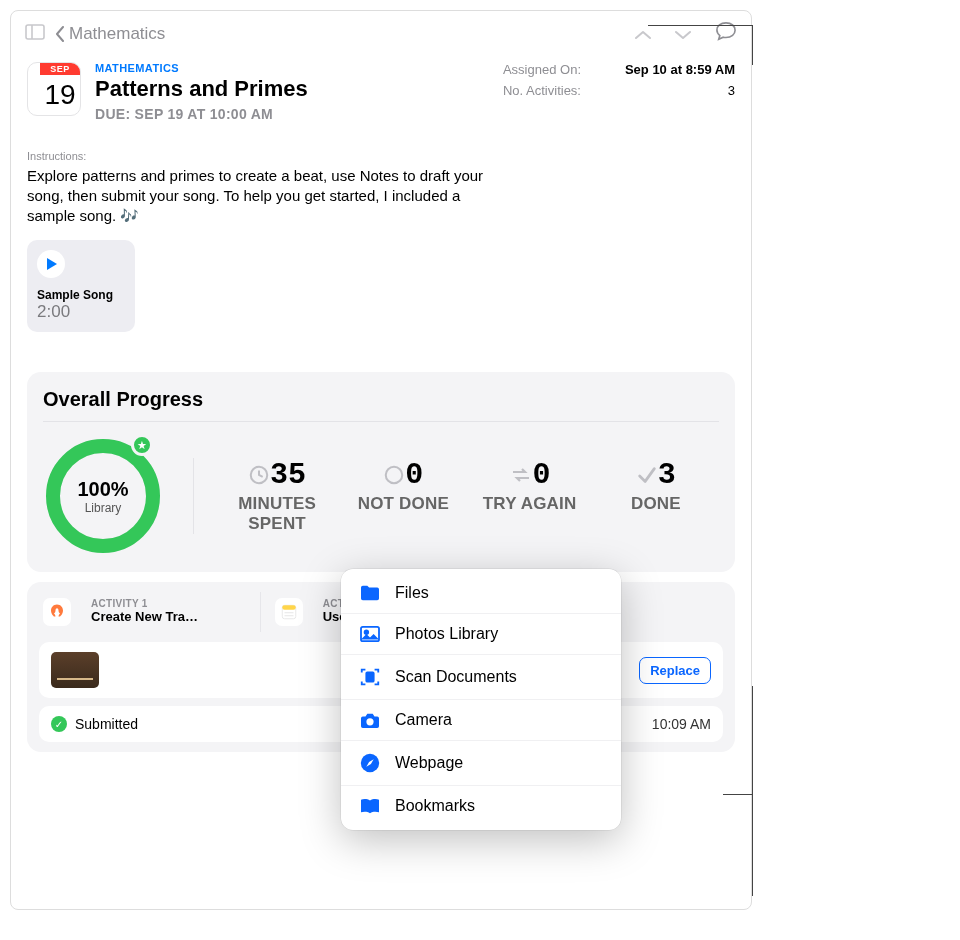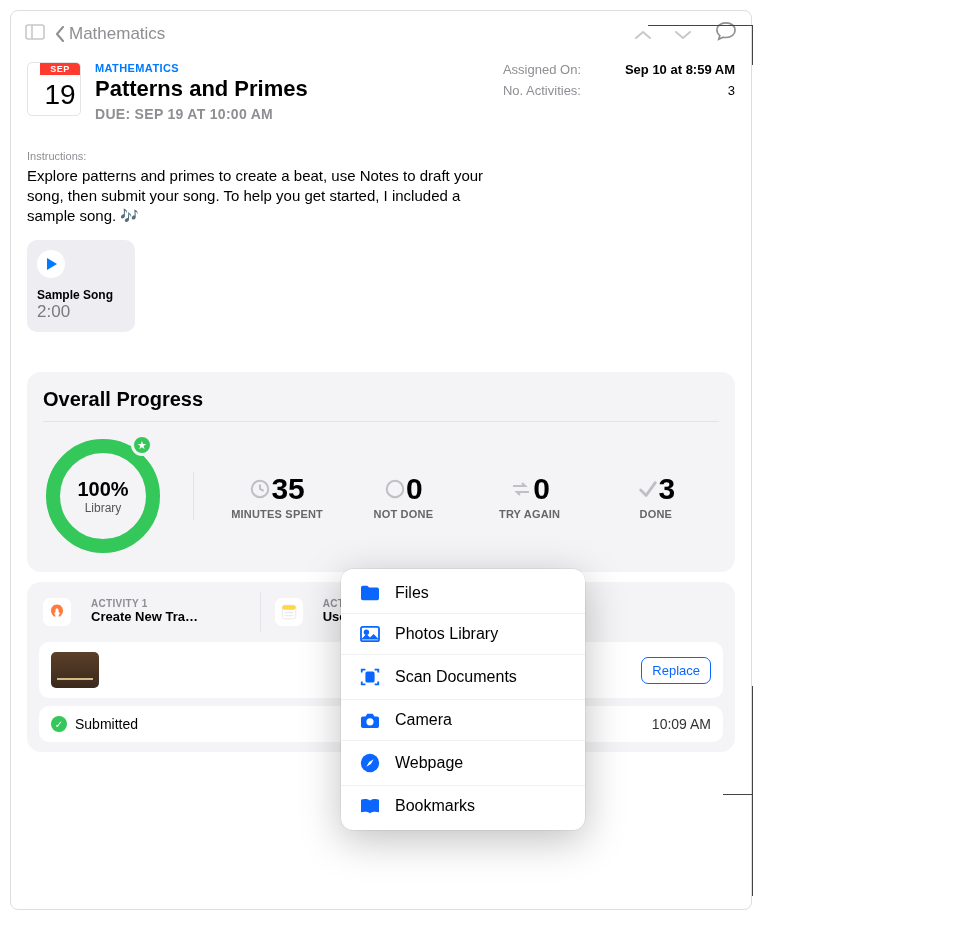--- a/index.html
+++ b/index.html
@@ -6,21 +6,21 @@
     html, body { width: 960px; height: 940px; font-family: -apple-system, "Helvetica Neue", Arial, sans-serif; background: #fff; }
     .frame { position: relative; width: 742px; height: 900px; border: 1px solid #ddd; border-radius: 8px; margin: 10px; overflow: hidden; background:#fff; }
     .topbar { display: flex; align-items: center; justify-content: space-between; padding: 10px 14px; color:#8e8e93; font-size:17px; }
     .topbar-left { display: flex; align-items: center; gap: 10px; }
     .back-wrap { display:flex; align-items:center; gap:4px; cursor:pointer; }
     .chev { width: 10px; height: 16px; }
     .topbar-right { display:flex; align-items:center; gap:24px; }
     .tb-icon { color:#c8c8cc; font-size:20px; cursor:pointer; }
     .chat-svg { width:22px; height:20px; stroke:#8e8e93; fill:none; stroke-width:1.8;}
     .header { display:flex; padding: 6px 16px 8px 16px; gap:14px; }
-    .cal-icon { width:54px; height:54px; border:1px solid #e4e4e6; border-radius:5px; overflow:hidden; display:flex; flex-direction:column;padding-left:12px; }
+    .cal-icon { width:54px; height:54px; border:1px solid #e4e4e6; border-radius:10px; overflow:hidden; display:flex; flex-direction:column;padding-left:12px; }
     .cal-month { background:#ff3b30; color:#fff; font-size:9px; font-weight:700; text-align:center; padding:1px 0; letter-spacing:0.5px;}
     .cal-day { flex:1; display:flex; align-items:center; justify-content:center; font-size:28px; font-weight:400;}
     .header-text { flex:1; }
     .subject { color:#007aff; font-size:11px; font-weight:700; letter-spacing:0.4px; }
     .title { font-size:22px; font-weight:800; margin-top:2px; }
     .due { color:#8e8e93; font-size:14px; font-weight:600; margin-top:4px; letter-spacing:0.3px;}
     .meta { font-size:13px; }
     .meta-row { display:flex; justify-content:space-between; gap:34px; margin-bottom:6px;margin-left:6px; }
     .meta-row .label { color:#8e8e93; }
     .meta-row .value { font-weight:600; min-width:120px; text-align:right; }
@@ -37,45 +37,45 @@
     .progress-divider { height:1px; background:#e3e3e7; margin:10px 0 14px 0; }
     .progress-body { display:flex; align-items:center; }
     .ring-wrap { position:relative; width:120px; height:120px; }
     .ring-svg { width:120px; height:120px; transform: rotate(-90deg);}
     .ring-badge { position:absolute; top:-2px; right:10px; width:22px; height:22px; background:#34c759; border:3px solid #f4f4f6; border-radius:50%; color:#fff; font-size:11px; display:flex; align-items:center; justify-content:center; }
     .ring-center { position:absolute; inset:0; display:flex; flex-direction:column; align-items:center; justify-content:center; }
     .ring-pct { font-size:20px; font-weight:800; }
     .ring-lbl { font-size:12px; color:#555; }
     .stats { flex:1; display:flex; border-left:1px solid #e3e3e7; margin-left:30px; padding-left:20px; }
     .stat { flex:1; text-align:center; }
-    .stat-top { display:flex; align-items:center; justify-content:center; gap:0; }
+    .stat-top { display:flex; align-items:center; justify-content:center; gap:0;font-family:Liberation Mono, monospace; }
     .stat-val { font-size:30px; font-weight:800; }
-    .stat-lbl { font-size:11px; font-weight:700; color:#666; letter-spacing:0.2px; margin-top:2px; }
+    .stat-lbl { font-size:17px; font-weight:700; color:#666; letter-spacing:0.2px; margin-top:2px; }
     .stat-icon { color:#bfbfc4; display:inline-flex; }
     .activities-card { margin:10px 16px; background:#f4f4f6; border-radius:14px; padding:10px 12px; position:relative; }
     .activities-row { display:flex; gap:10px; }
     .activity { flex:1; display:flex; align-items:flex-start; gap:20px; padding:6px 4px; border-right:1px solid #e6e6ea; }
     .activity:last-child { border-right:none; }
     .act-icon { width:28px; height:28px; border-radius:7px; display:flex; align-items:center; justify-content:center; font-size:15px;}
     .act-text .small { font-size:10px; color:#8e8e93; font-weight:600; letter-spacing:0.3px;}
     .act-text .big { font-size:13px; font-weight:700; white-space:nowrap; overflow:hidden; text-overflow:ellipsis; max-width:120px;}
     .studentwork { margin-top:10px; background:#fff; border-radius:10px; padding:10px 12px; display:flex; align-items:center; gap:12px; position:relative;}
     .sw-thumb { width:48px; height:36px; background:linear-gradient(#5b3f2a,#3a2a1c); border-radius:5px; position:relative;}
     .sw-thumb::after{content:""; position:absolute; left:6px; right:6px; bottom:8px; height:2px; background:#d6b889;}
     .sw-text .small { font-size:10px; color:#8e8e93; font-weight:600; letter-spacing:0.3px;}
     .sw-text .big { font-size:14px; font-weight:700; }
-    .replace-btn { margin-left:auto; border:1.5px solid #0a66ff; color:#0a66ff; background:#fff; border-radius:7px; padding:5px 10px; font-size:13px; font-weight:400; cursor:pointer;}
+    .replace-btn { margin-left:auto; border:1.5px solid #0a66ff; color:#0a66ff; background:#fff; border-radius:7px; padding:5px 10px; font-size:13px; font-weight:700; cursor:pointer;}
     .submitted-row { margin-top:8px; background:#fff; border-radius:10px; padding:10px 12px; display:flex; align-items:center; gap:8px; font-size:14px;}
     .check { width:16px; height:16px; background:#34c759; border-radius:50%; color:#fff; font-size:10px; display:flex; align-items:center; justify-content:center;}
     .submitted-time { margin-left:auto; color:#333;}
     .callout-chat { position:absolute; right:-30px; top:15px; width:1px; height:40px; border-left:1px solid #444;}
     .callout-chat::before { content:""; position:absolute; top:0; left:-105px; width:105px; height:1px; background:#444;}
     .callout-replace { position:absolute; right:-30px; top:676px; width:1px; height:210px; border-left:1px solid #444;}
     .callout-replace::before { content:""; position:absolute; top:108px; left:-30px; width:30px; height:1px; background:#444;}
-    .popover { position:absolute; left:330px; top:558px; width:244px; background:#fff; border-radius:12px; box-shadow:0 10px 40px rgba(0,0,0,0.25), 0 0 0 0.5px rgba(0,0,0,0.1); padding:4px 0; z-index:50;}
+    .popover { position:absolute; left:330px; top:558px; width:280px; background:#fff; border-radius:12px; box-shadow:0 10px 40px rgba(0,0,0,0.25), 0 0 0 0.5px rgba(0,0,0,0.1); padding:4px 0; z-index:50;}
     .pop-item { display:flex; align-items:center; gap:14px; padding:11px 18px; font-size:16px; border-bottom:1px solid #f0f0f2; cursor:pointer; }
     .pop-item:last-child { border-bottom:none; }
     .pop-icon { width:22px; color:#0a66ff; display:flex; align-items:center; justify-content:center;}
   </style>
 </head>
 <body>
 
 <div style="position:relative; width:960px; height:940px;">
 
 <div class="frame">

